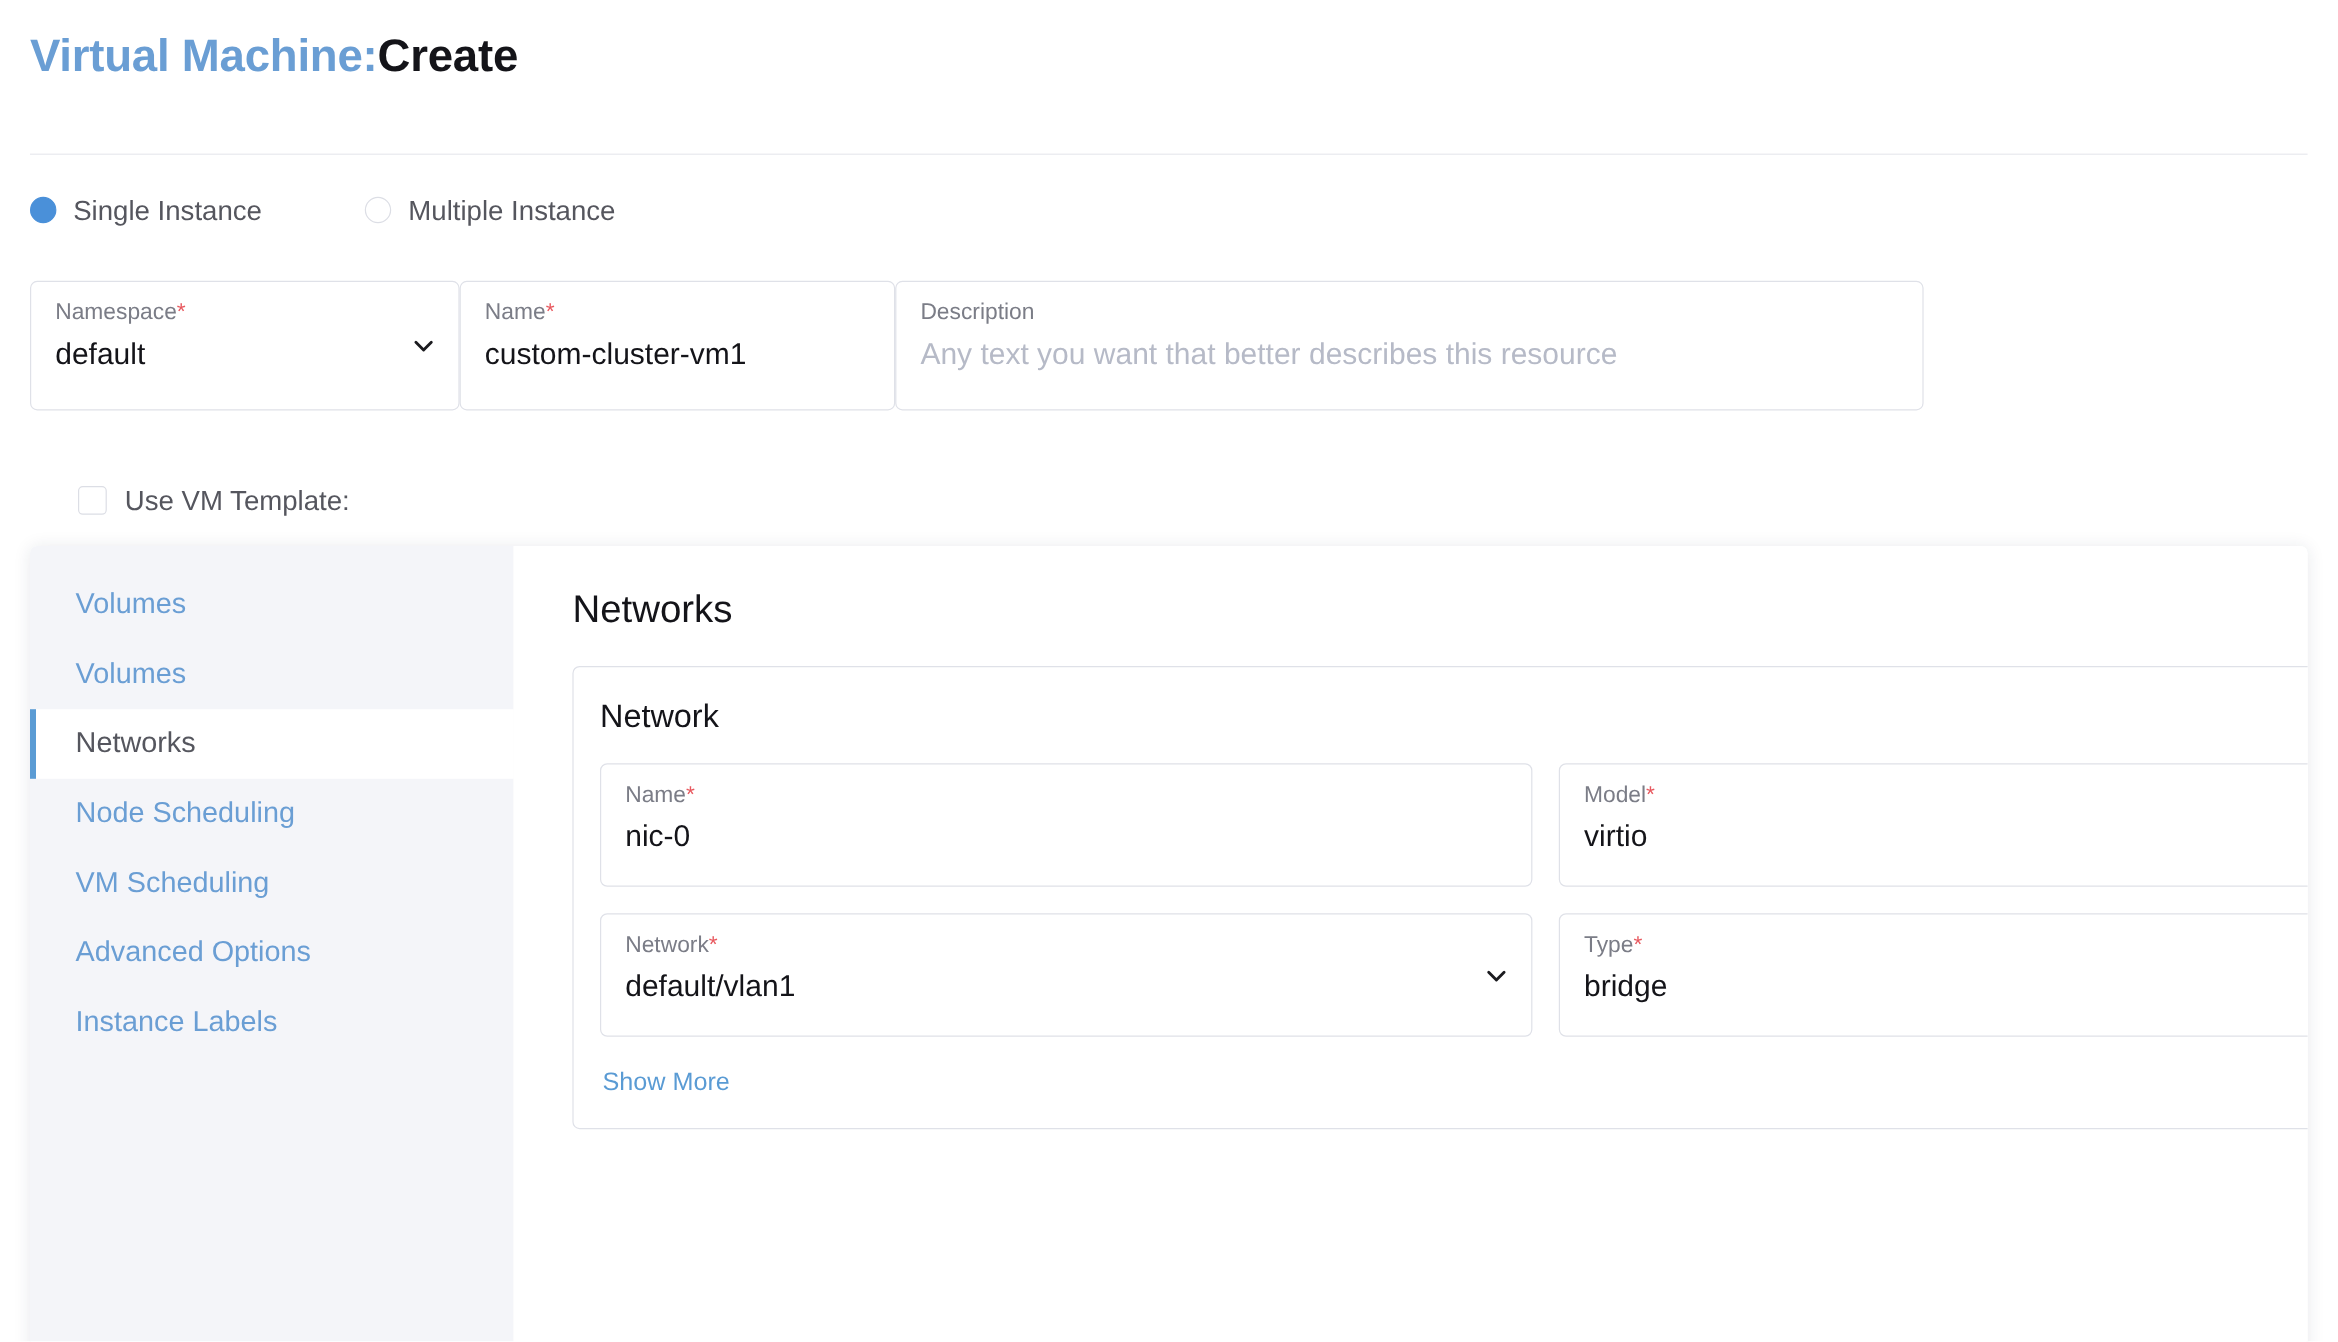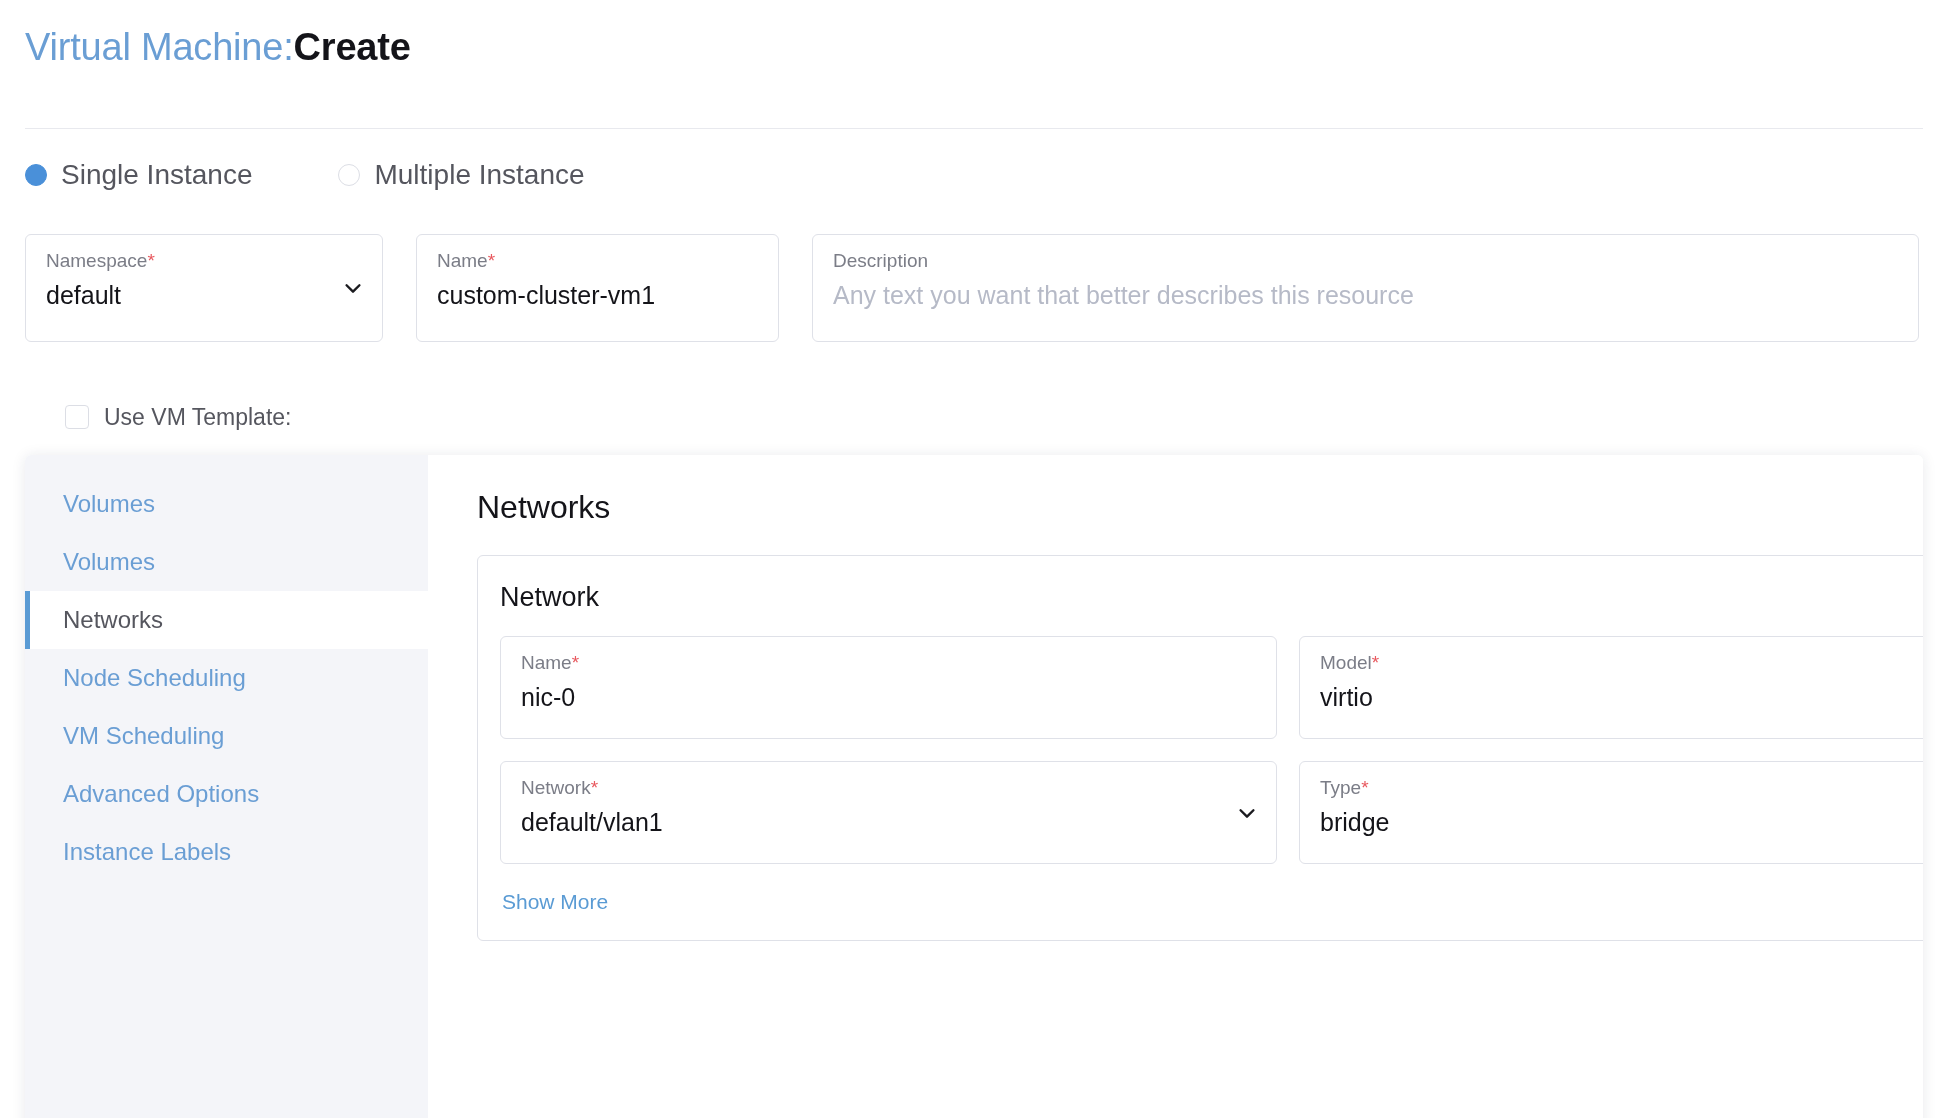--- a/index.html
+++ b/index.html
@@ -11,41 +11,41 @@
     -webkit-font-smoothing: antialiased;
   }
   .page { position: relative; width: 1948px; height: 1118px; overflow: hidden; background:#fff; }
 
   
   .page-title {
     position: absolute; left: 25px; top: 24px;
     font-size: 38px; line-height: 46px; letter-spacing: -0.2px;
     white-space: nowrap;
   }
-  .page-title .tt-prefix { color: #6a9ed4; font-weight: 400; }
+  .page-title .tt-prefix { color: #6a9ed4; font-weight: 700; }
   .page-title .tt-main { color: #141419; font-weight: 700; }
 
   .title-rule {
     position: absolute; left: 25px; top: 128px; width: 1898px; height: 1px;
     background: #e8e9ee;
   }
 
   
   .radio-row { position: absolute; left: 25px; top: 155px; height: 40px; display: flex; align-items: center; }
   .radio-item { display: flex; align-items: center; height: 40px; cursor: pointer; }
   .radio-item + .radio-item { margin-left: 86px; }
   .radio-dot {
     width: 22px; height: 22px; border-radius: 50%;
     border: 1.5px solid #dcdee5; background: #fff; flex: none;
   }
   .radio-dot.checked { background: #4a90d9; border-color: #4a90d9; }
-  .radio-label { margin-left: 14px; font-size: 28px; color: #55565e; white-space: nowrap; }
-
-  
-  .top-fields { position: absolute; left: 25px; top: 234px; width: 1894px; height: 108px; display: flex; gap: 33px; }
+  .radio-label { margin-left: 14px; font-size: 23px; color: #55565e; white-space: nowrap; }
+
+  
+  .top-fields { position: absolute; left: 25px; top: 234px; width: 1578px; height: 108px; display: flex; }
   .field {
     position: relative; background: #fff;
     border: 1px solid #dfe1e8; border-radius: 6px;
     height: 108px; padding: 14px 20px 0 20px;
   }
   .field.ns { width: 358px; }
   .field.nm { width: 363px; }
   .field.ds { flex: 1 1 auto; }
   .field-label {
     font-size: 19px; color: #7b7d87; line-height: 24px; white-space: nowrap;

